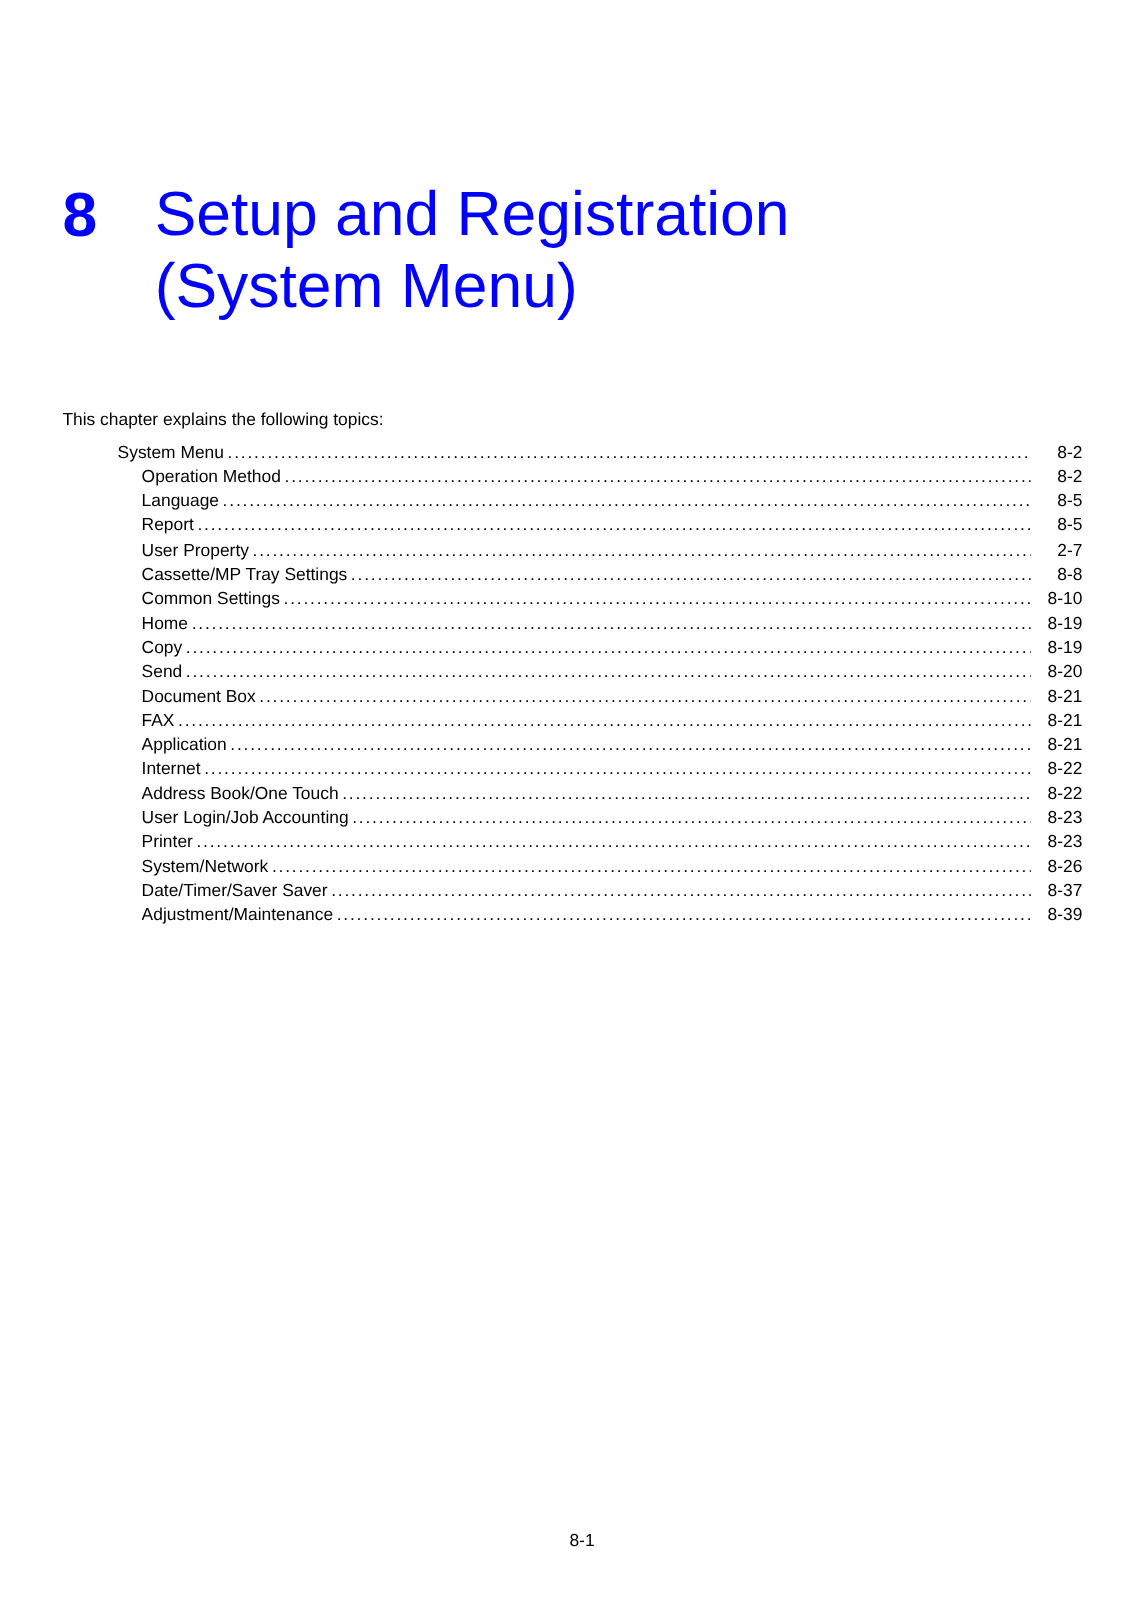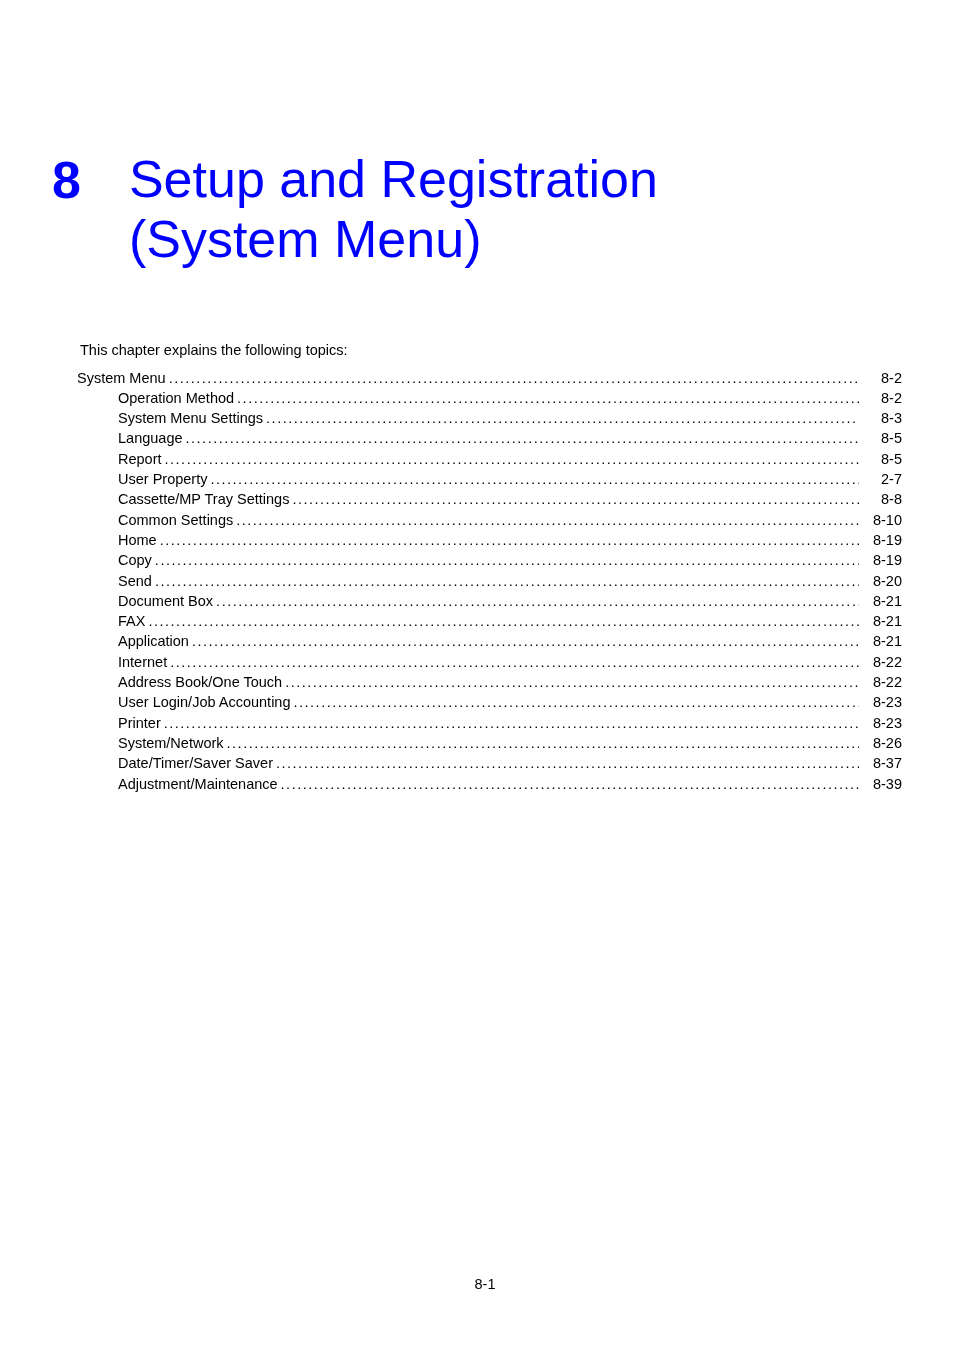--- a/index.html
+++ b/index.html
@@ -34,34 +34,33 @@
       font-size: 52px;
       font-weight: 400;
       color: #0000ff;
       font-family: Arial, sans-serif;
       line-height: 1.15;
     }
     .intro-text {
       font-size: 14.5px;
       margin-bottom: 10px;
       color: #000;
-      margin-left: 28px;
     }
     .toc {
       font-size: 14.5px;
       line-height: 1.4;
     }
     .toc-row {
       display: flex;
       align-items: baseline;
       white-space: nowrap;
       overflow: hidden;
     }
     .toc-row.level-1 {
-      margin-left: 25px;
+      margin-left: 46px;
     }
     .toc-row.level-2 {
       margin-left: 66px;
     }
     .toc-label {
       flex-shrink: 0;
     }
     .toc-dots {
       flex: 1;
       overflow: hidden;
@@ -105,25 +104,20 @@
     <span class="toc-label">System Menu</span>
     <span class="toc-dots"></span>
     <span class="toc-page">8-2</span>
   </div>
   <div class="toc-row level-2">
     <span class="toc-label">Operation Method</span>
     <span class="toc-dots"></span>
     <span class="toc-page">8-2</span>
   </div>
   <div class="toc-row level-2">
-    <span class="toc-label">System Menu Settings</span>
-    <span class="toc-dots"></span>
-    <span class="toc-page">8-3</span>
-  </div>
-  <div class="toc-row level-2">
     <span class="toc-label">Language</span>
     <span class="toc-dots"></span>
     <span class="toc-page">8-5</span>
   </div>
   <div class="toc-row level-2">
     <span class="toc-label">Report</span>
     <span class="toc-dots"></span>
     <span class="toc-page">8-5</span>
   </div>
   <div class="toc-row level-2">

